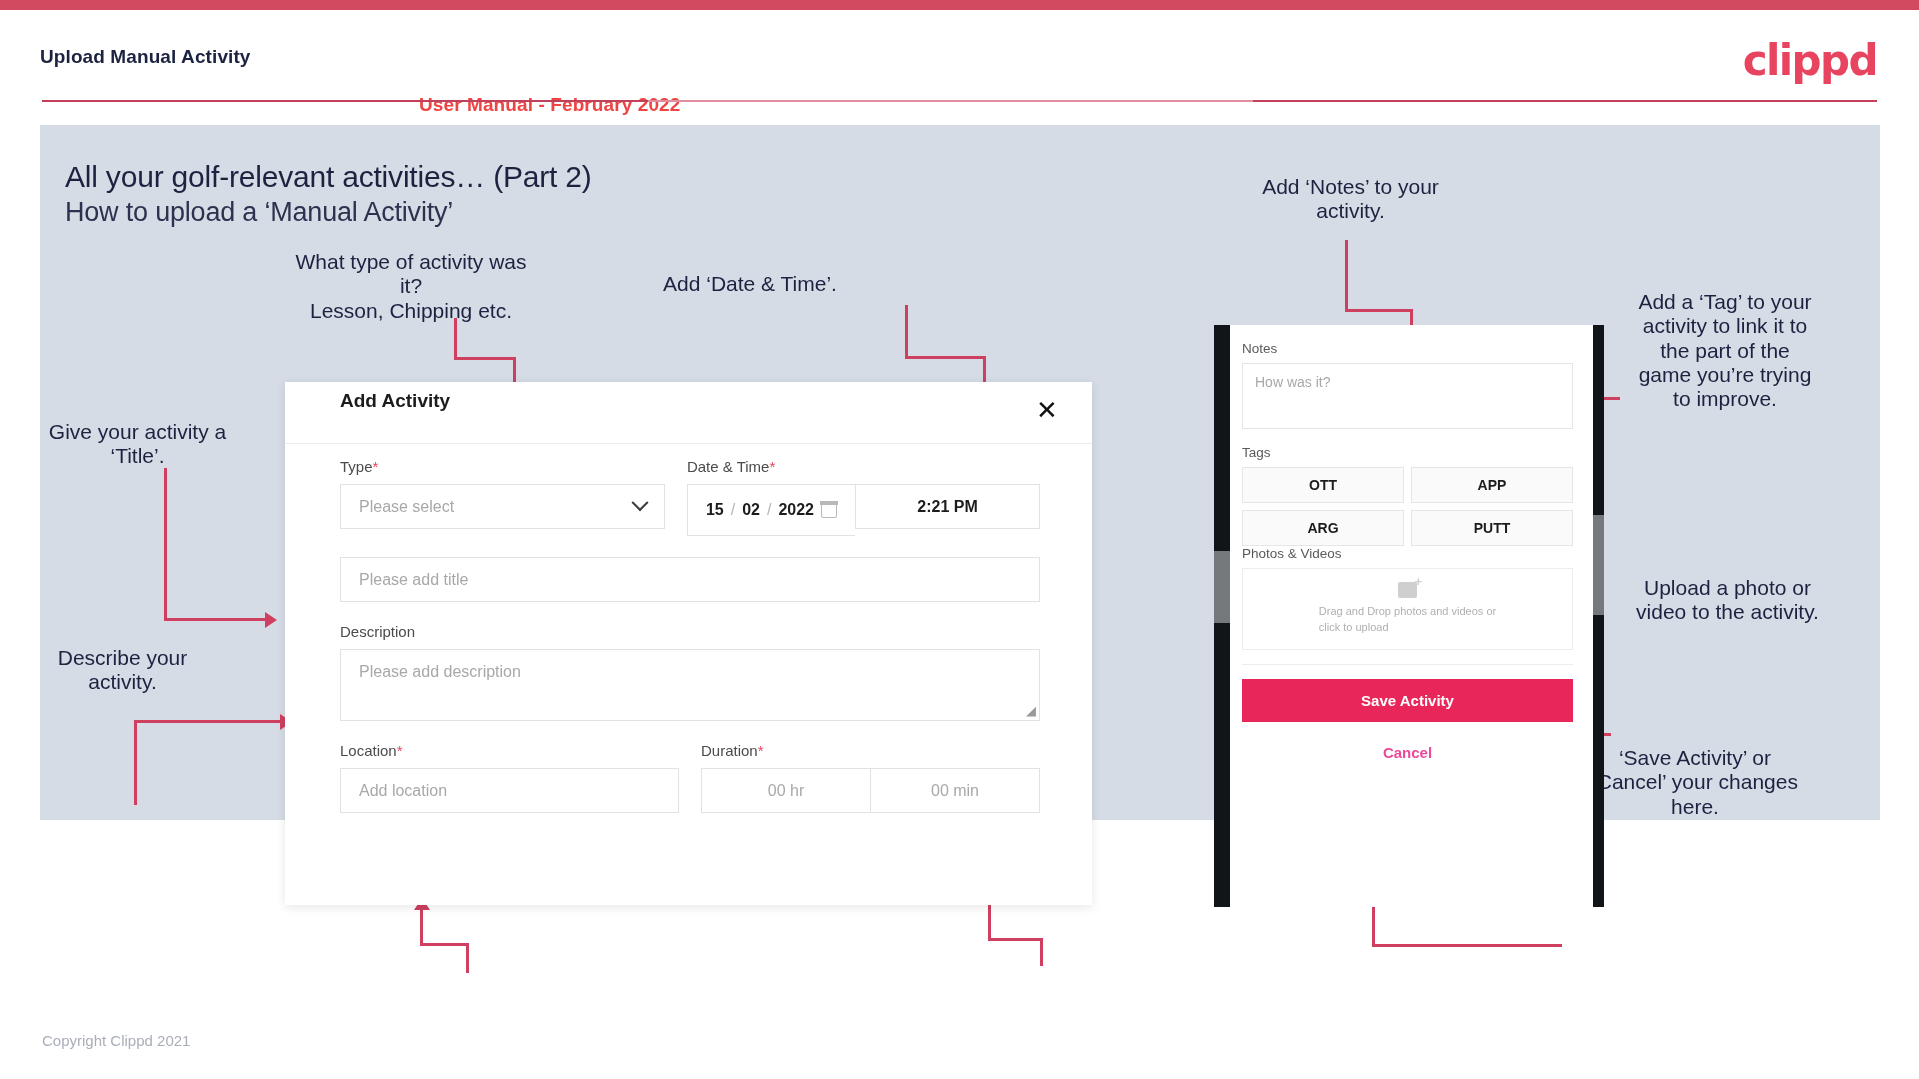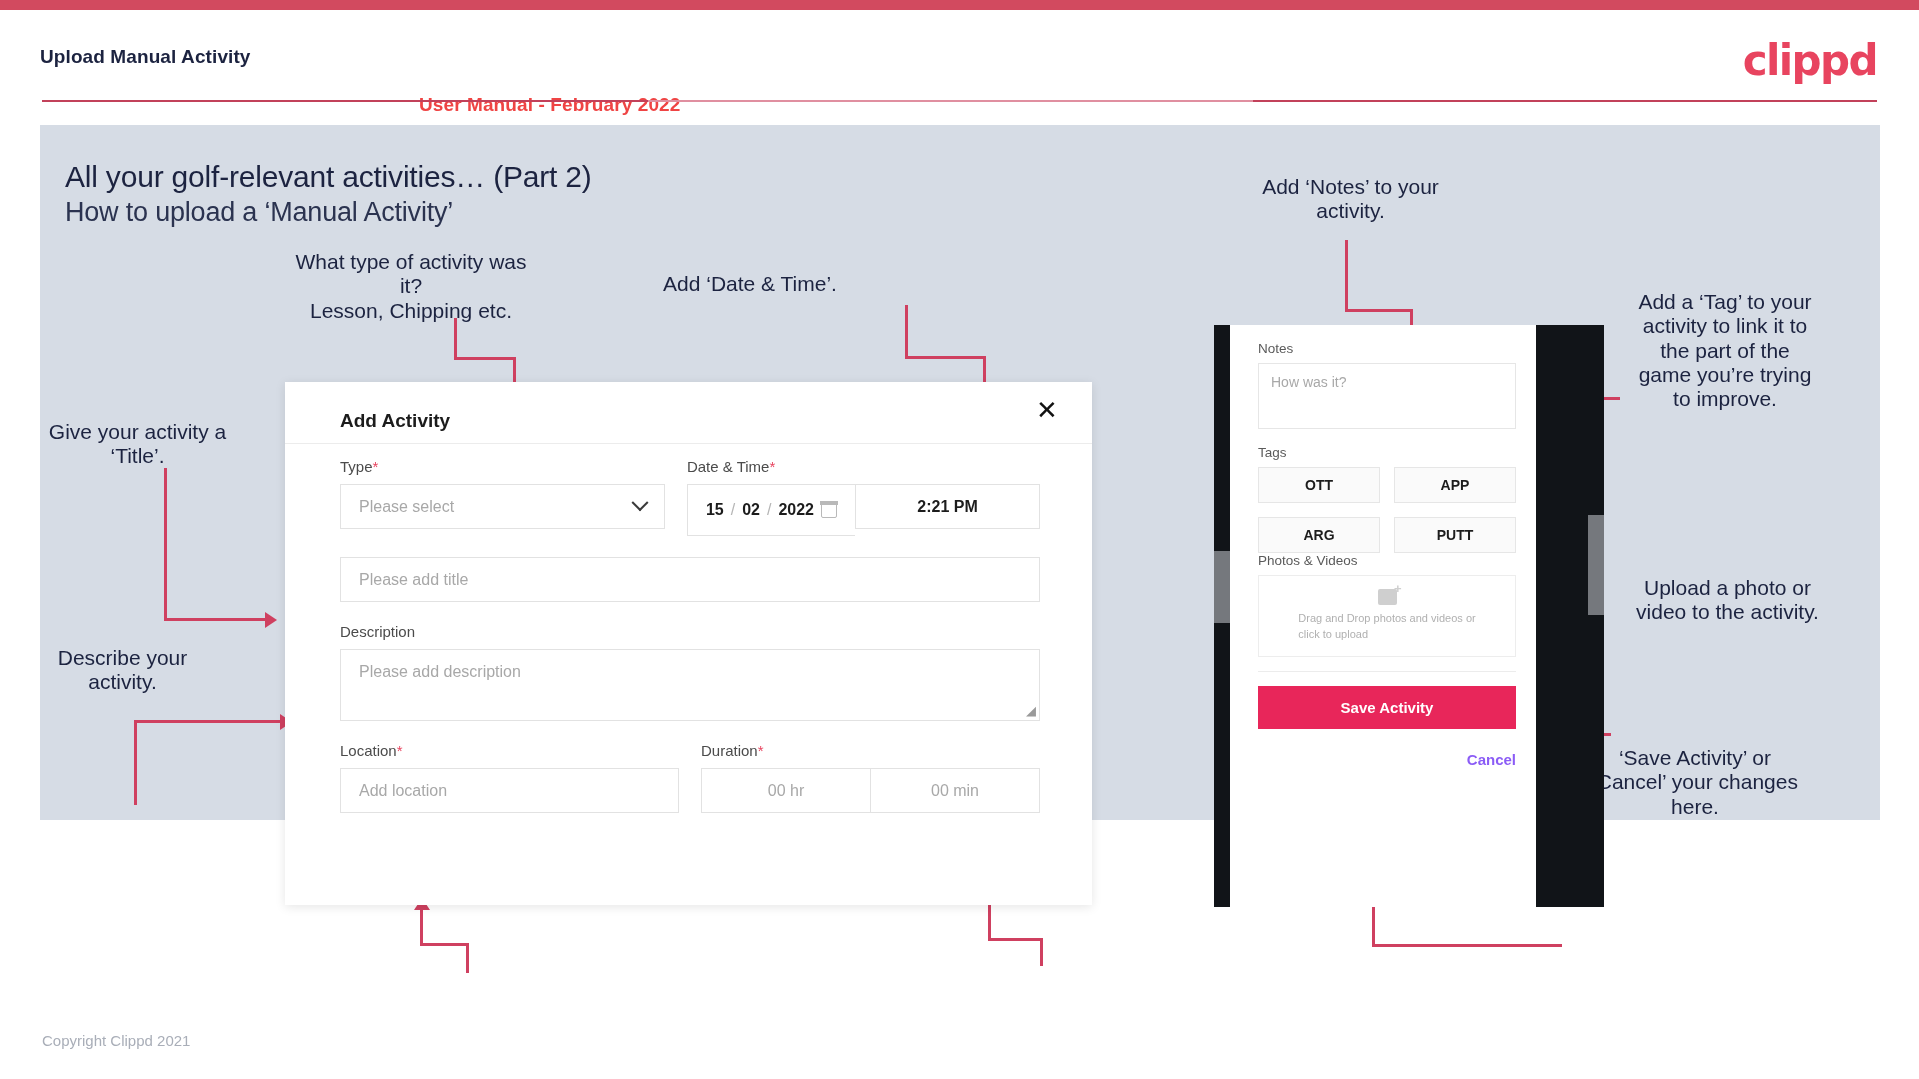--- a/index.html
+++ b/index.html
@@ -73,21 +73,21 @@
     position: absolute; left: 285px; top: 382px;
     width: 807px; height: 523px;
     background: #ffffff;
     box-shadow: 0 2px 10px rgba(0,0,0,.10);
   }
   .modal-head {
     position: relative; height: 62px;
     border-bottom: 1px solid #ececec;
   }
   .modal-title {
-    position: absolute; left: 55px; top: 28px;
+    position: absolute; left: 55px; top: 8px;
     font-size: 19px; font-weight: 700; color: #1c1c1c;
   }
   .modal-close {
     position: absolute; right: 30px; top: 14px;
     width: 30px; height: 30px; line-height: 28px; text-align: center;
     font-size: 26px; color: #121212; cursor: pointer; font-weight: 300;
   }
   .form { position: absolute; left: 55px; top: 76px; width: 700px; }
   .frow { display: flex; gap: 22px; }
   .fcol { flex: 1; }
@@ -140,36 +140,36 @@
   }
   .dur-cell + .dur-cell { border-left: none; }
   .mb22 { margin-bottom: 21px; }
 
   
   .phone {
     position: absolute; left: 1214px; top: 325px;
     width: 390px; height: 582px; background: #111418;
   }
   .phone-screen {
-    position: absolute; left: 16px; top: 0; width: 306px; height: 582px;
-    background: #ffffff; padding: 16px 20px 0 28px;
+    position: absolute; left: 16px; top: 0; width: 363px; height: 582px;
+    background: #ffffff; padding: 16px 20px 0 12px;
   }
   .phone-vol {
     position: absolute; left: 0; top: 226px; width: 16px; height: 72px; background: #75787d;
   }
   .phone-vol2 {
     position: absolute; right: 0; top: 190px; width: 16px; height: 100px; background: #75787d;
   }
   .plabel { font-size: 13.5px; color: #5a5a5a; margin-bottom: 7px; }
   .pnotes {
     height: 66px; border: 1px solid #e6e6e6; padding: 10px 12px;
     font-size: 14px; color: #a8a8a8;
   }
   .tags-grid {
-    display: grid; grid-template-columns: 1fr 1fr; gap: 14px;
+    display: grid; grid-template-columns: 1fr 1fr; gap: 7px;
   }
   .tag {
     height: 36px; border: 1px solid #e6e6e6; background: #fafafa;
     display: flex; align-items: center; justify-content: center;
     font-size: 14px; font-weight: 700; color: #1c1c1c;
   }
   .drop {
     height: 82px; border: 1px solid #ededed;
     display: flex; flex-direction: column; align-items: center; justify-content: center;
     gap: 6px; text-align: left;
@@ -182,22 +182,22 @@
     content:"+"; position: absolute; right: -5px; top: -8px;
     font-size: 13px; color: #cfcfcf; font-weight: 700;
   }
   .phone-divider { height: 1px; background: #ececec; margin: 14px 0 14px 0; }
   .save-btn {
     height: 43px; background: #e8265a;
     display: flex; align-items: center; justify-content: center;
     color: #fff; font-size: 15px; font-weight: 700; cursor: pointer;
   }
   .cancel-btn {
-    margin-top: 22px; text-align: right;
-    font-size: 15px; font-weight: 700; color: #8b5cf6; cursor: pointer;
+    margin-top: 22px; text-align: center;
+    font-size: 15px; font-weight: 700; color: #ec4899; cursor: pointer;
   }
 </style>
 </head>
 <body>
 
 <div id="root">
 
   <div class="topbar-accent"></div>
   <div class="hdr-left">Upload Manual Activity</div>
   <div class="hdr-mid">User Manual - February 2022</div>

